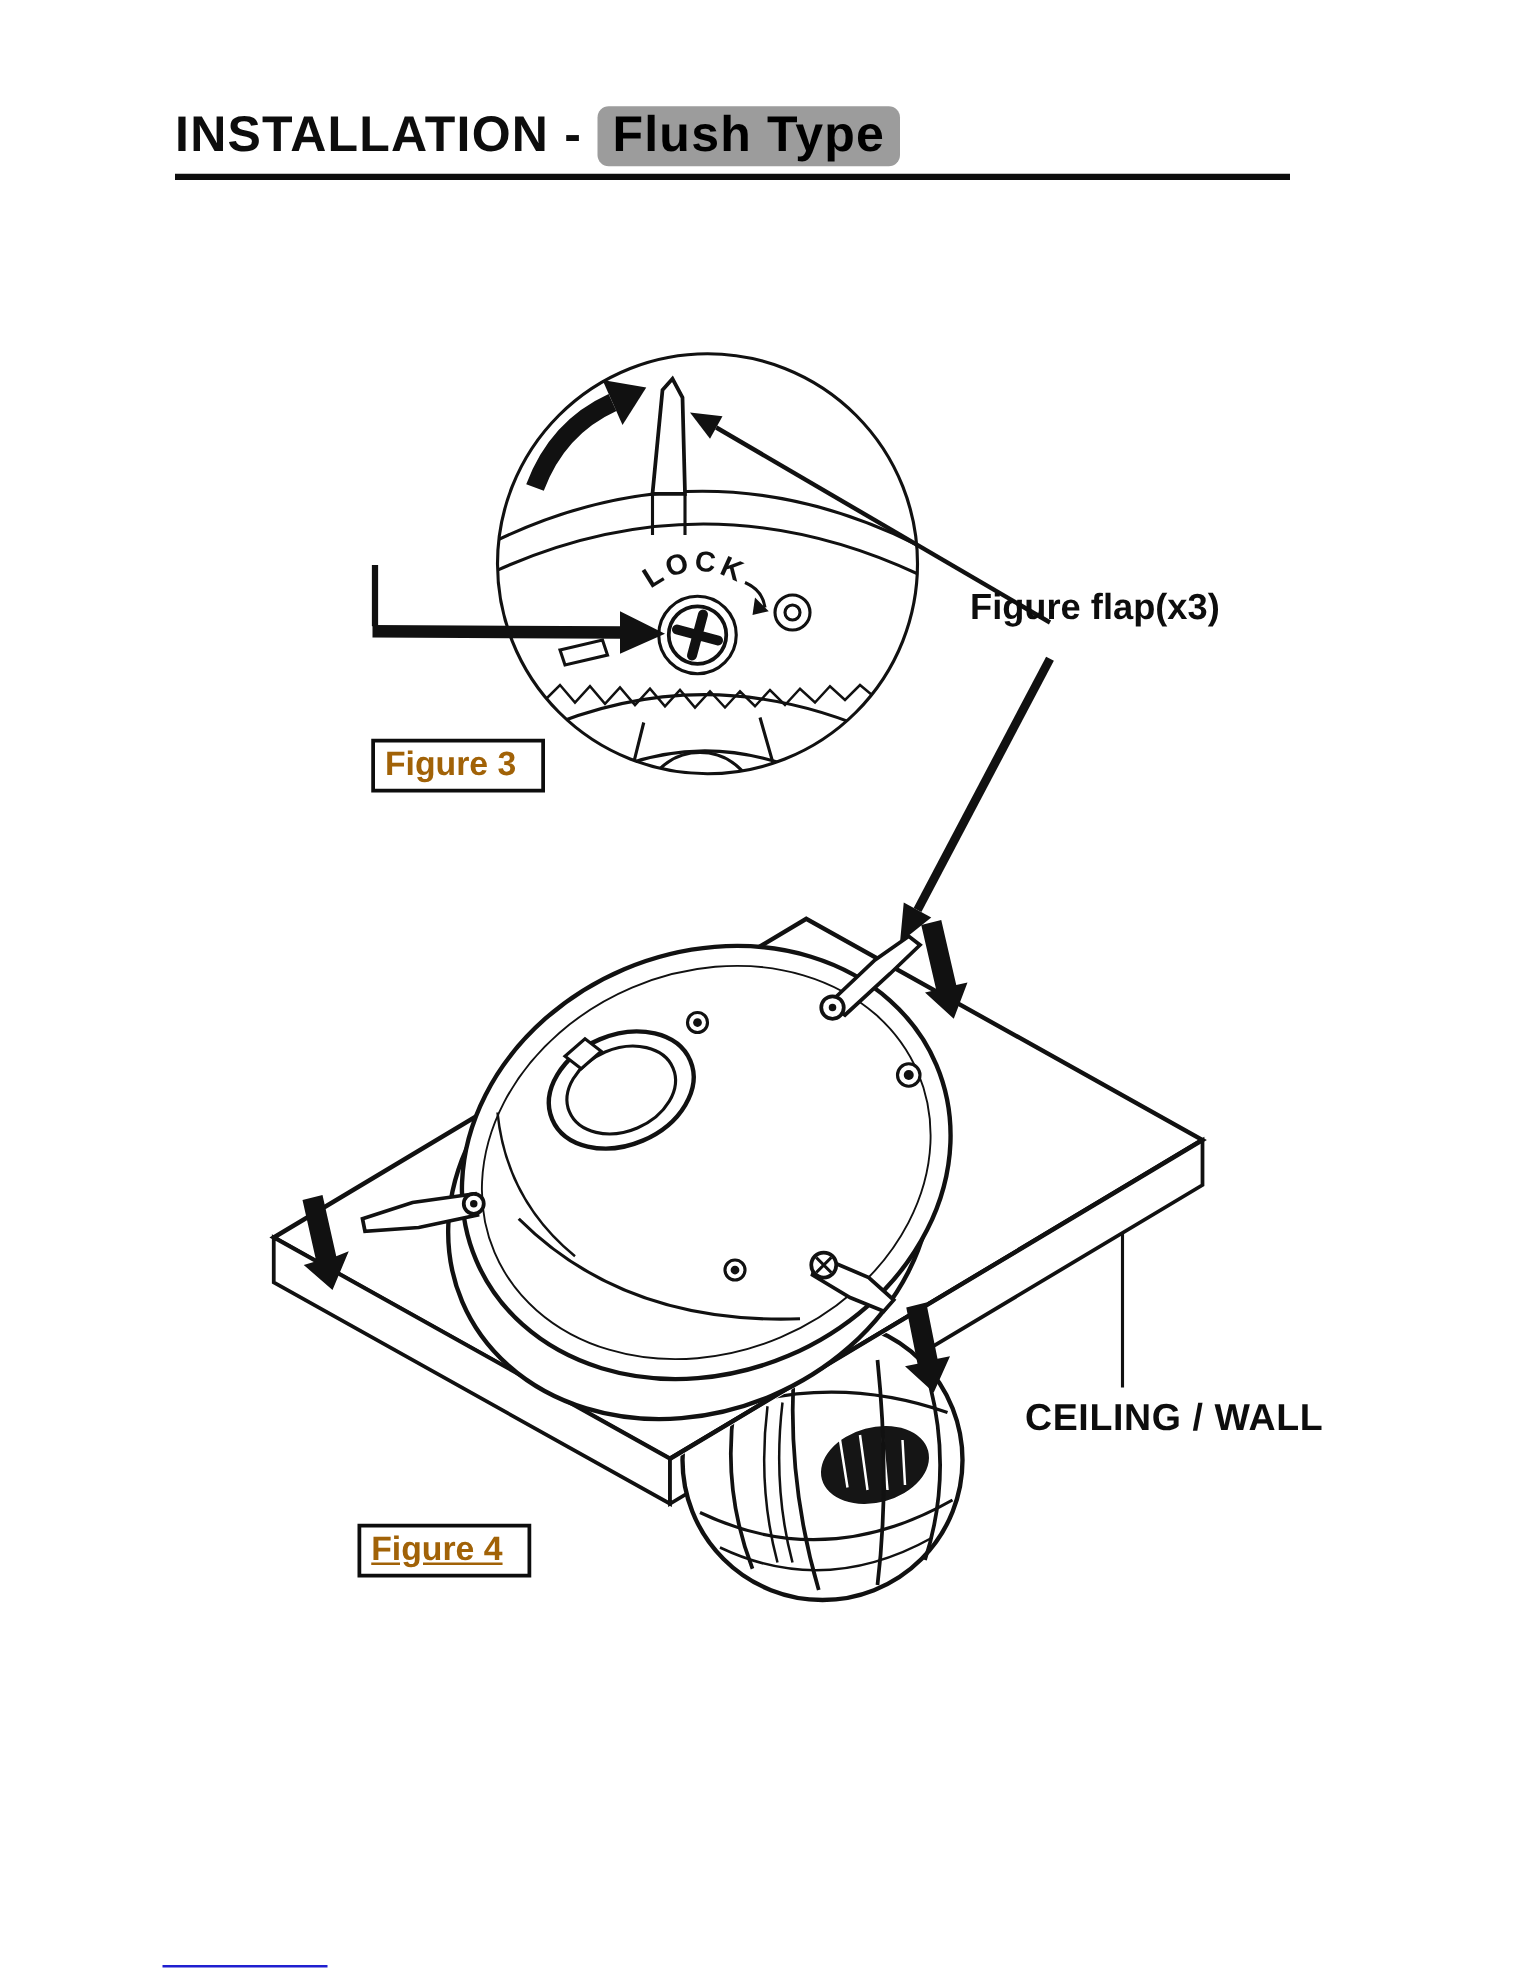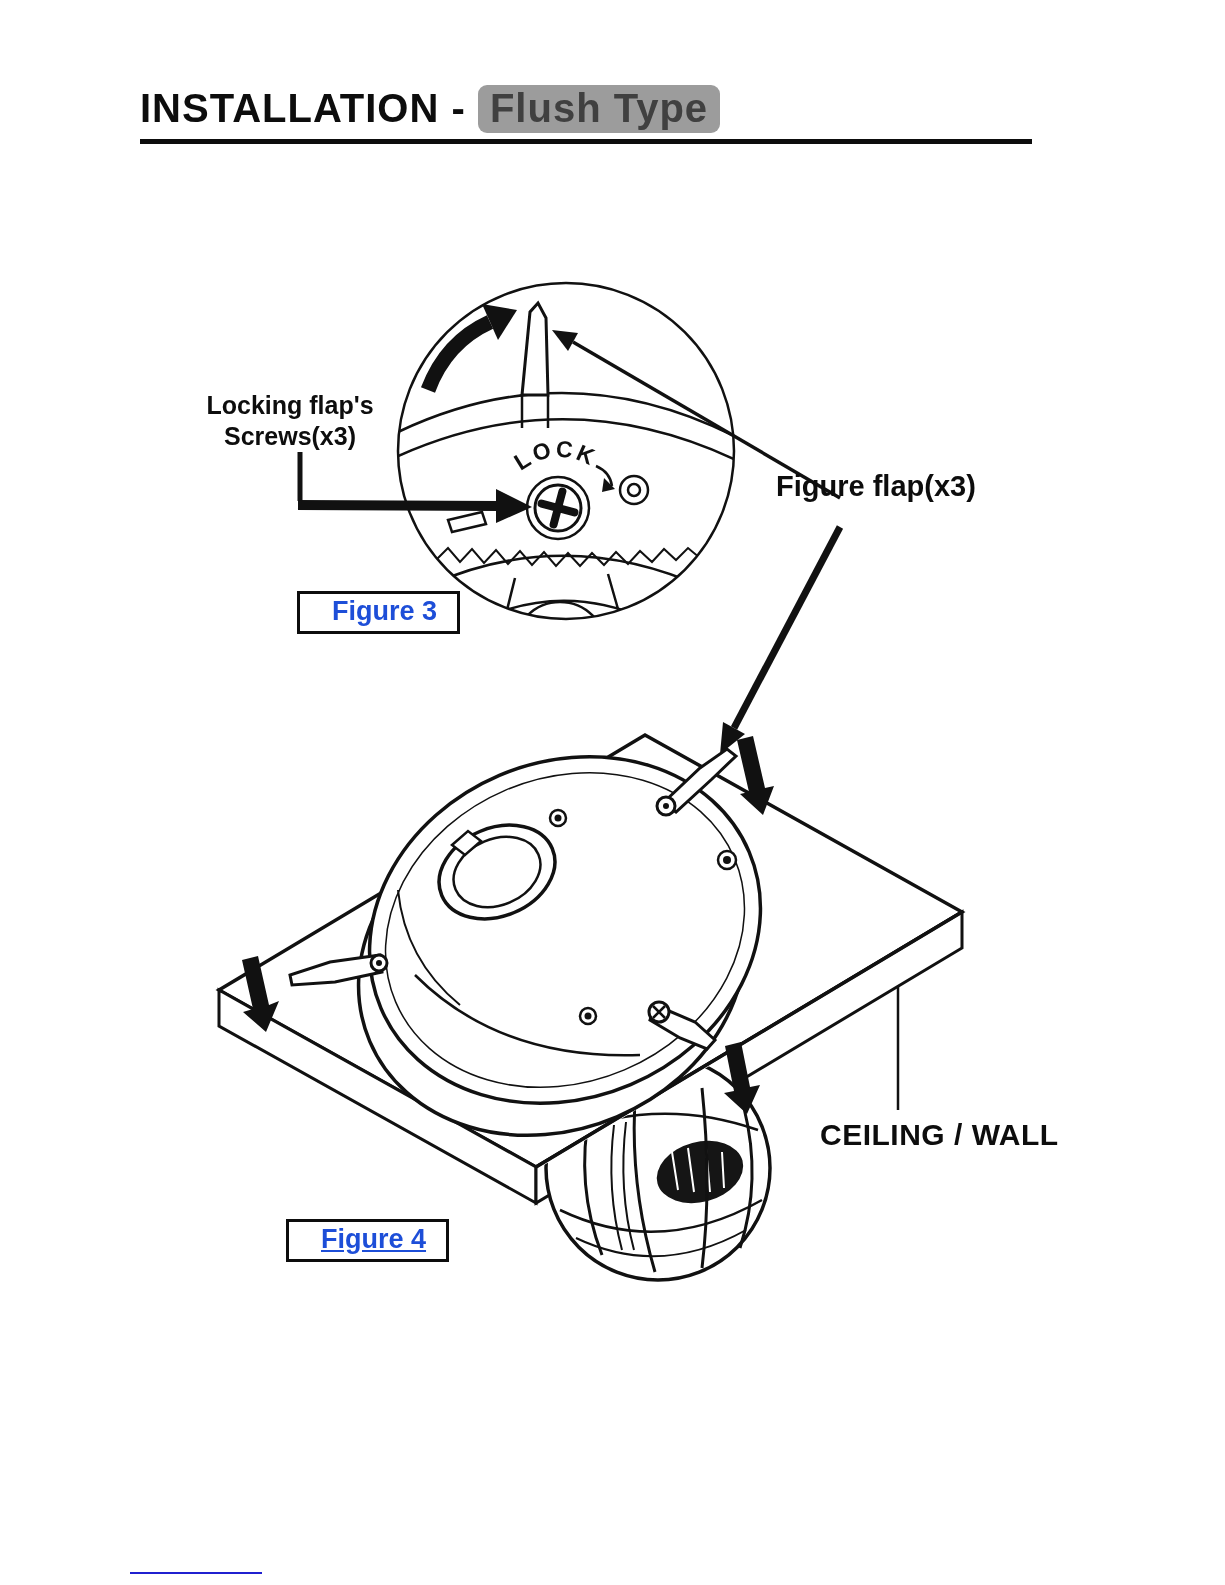--- a/index.html
+++ b/index.html
@@ -9,32 +9,32 @@
     font-family:"Liberation Sans", sans-serif;
     overflow:hidden;
   }
   .abs{position:absolute;}
   .title{
     left:140px;top:86px;
     font-size:40px;font-weight:bold;letter-spacing:1px;color:#0d0d0d;
     white-space:nowrap;
   }
   .title .hl{
-    background:#9c9c9c;color:#404040;
+    background:#9c9c9c;color:#000000;
     padding:1px 12px 3px 12px;border-radius:9px;
   }
   .rule{left:140px;top:139px;width:892px;height:5px;background:#0d0d0d;}
   .label{font-weight:bold;color:#0d0d0d;}
   .screws-label{left:172px;top:390px;width:236px;text-align:center;font-size:25px;line-height:1.22;}
   .flap-label{left:776px;top:470px;font-size:29px;white-space:nowrap;}
   .ceiling-label{left:820px;top:1118px;font-size:30px;letter-spacing:.5px;white-space:nowrap;}
   .figcap{
     border:3px solid #0d0d0d;background:#ffffff;
-    font-size:27px;font-weight:bold;color:#1d4ed8;
-    padding:2px 20px 4px 32px;white-space:nowrap;
+    font-size:27px;font-weight:bold;color:#a16207;
+    padding:2px 20px 4px 8px;white-space:nowrap;
   }
   .figcap3{left:297px;top:591px;}
   .figcap4{left:286px;top:1219px;text-decoration:underline;}
   .footer-line{left:130px;top:1572px;width:132px;height:2px;background:#2020d0;}
 </style>
 </head>
 <body>
 
 <div class="page">
 
@@ -169,24 +169,20 @@
 
       <path d="M 898 986 L 898 1110" stroke="#111" stroke-width="2.5" fill="none"></path>
     </g>
   </svg>
 
   <div class="abs title">
     <span>INSTALLATION - </span><span class="hl">Flush Type</span>
   </div>
   <div class="abs rule"></div>
 
-  <div class="abs label screws-label">
-    <div>Locking flap's</div>
-    <div>Screws(x3)</div>
-  </div>
 
   <div class="abs label flap-label">Figure flap(x3)</div>
 
   <div class="abs figcap figcap3">Figure 3</div>
 
   <div class="abs label ceiling-label">CEILING / WALL</div>
 
   <div class="abs figcap figcap4">Figure 4</div>
 
   <div class="abs footer-line"></div>

